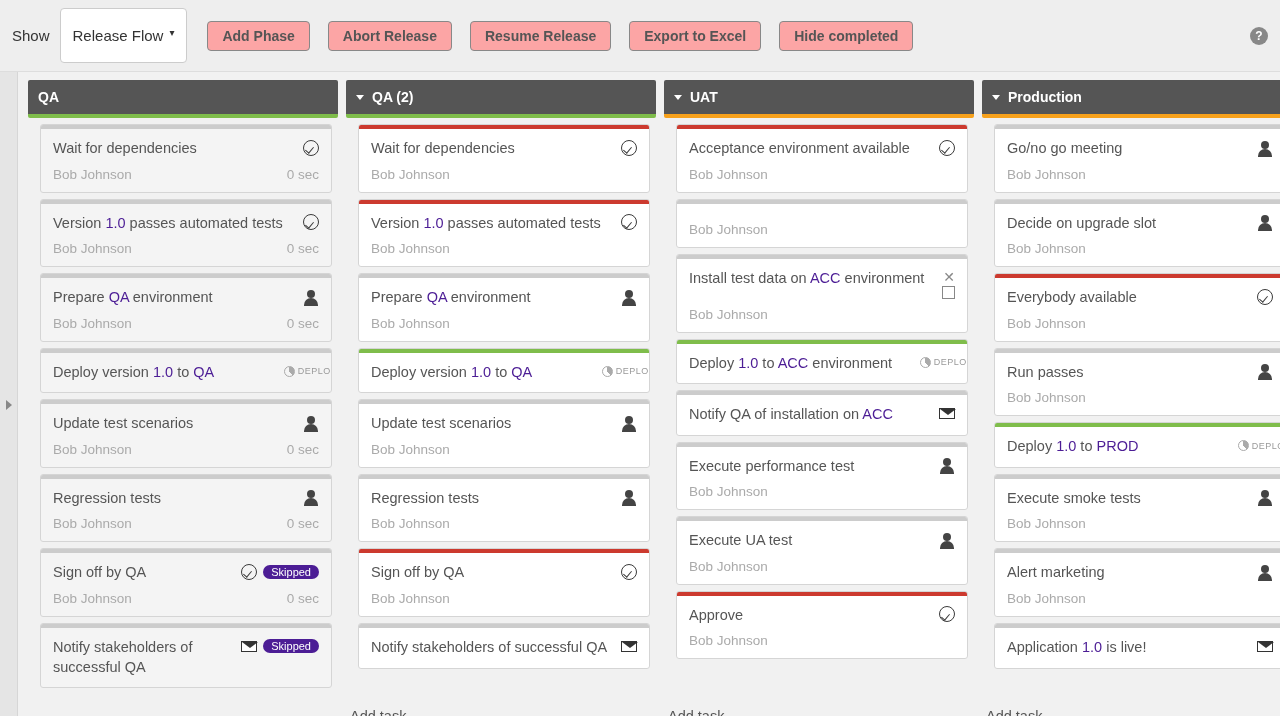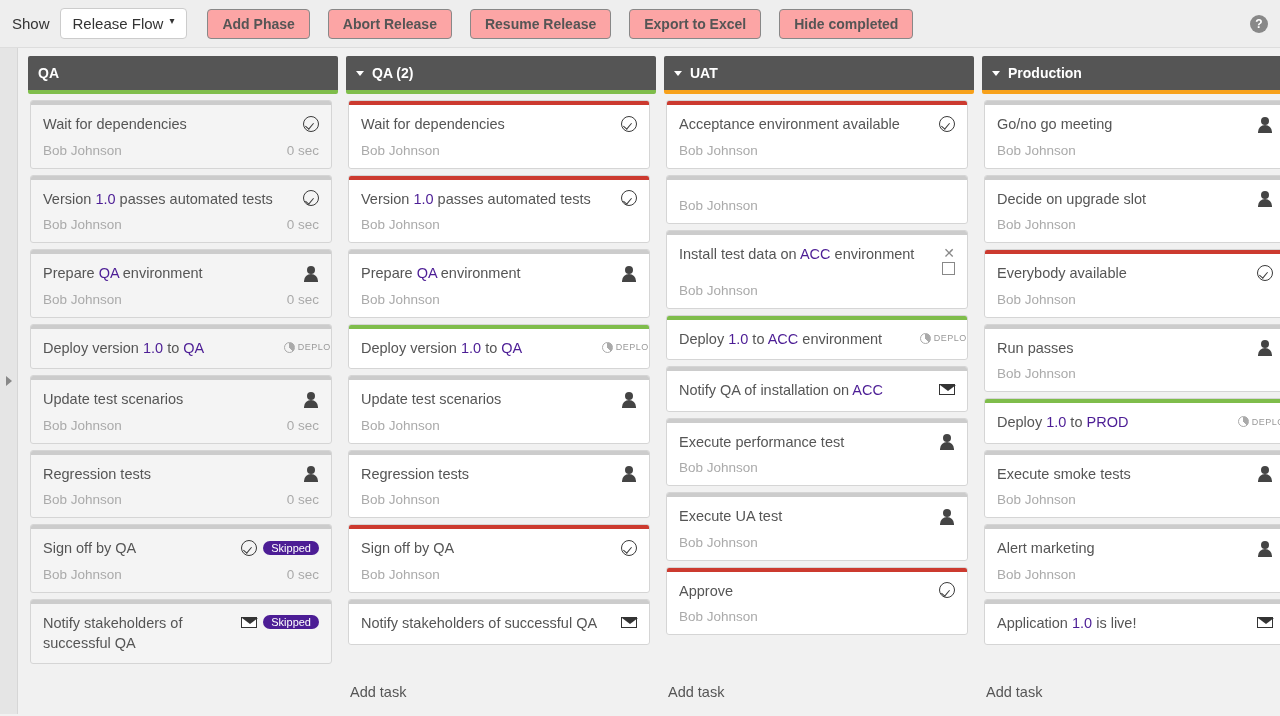--- a/index.html
+++ b/index.html
@@ -19,21 +19,21 @@
     padding: 8px 12px;
     background: #eee;
     border-bottom: 1px solid #ddd;
     font-size: 14px;
   }
   .toolbar .show-label { margin-right: 10px; color:#333; font-size:15px; }
   .dropdown {
     background: #fff;
     border: 1px solid #ccc;
     border-radius: 4px;
-    padding: 6px 12px;
+    padding: 18px 12px;
     margin-right: 20px;
     cursor: pointer;
     font-size: 15px;
     display: inline-flex;
     align-items: flex-start;
   }
   .dropdown .caret { margin-left: 6px; font-size: 10px; }
   .btn {
     background: #fca5a5;
     border: 1px solid #888;
@@ -104,21 +104,21 @@
     overflow-y: auto;
     padding-right: 4px;
   }
   .phase-body::-webkit-scrollbar { width: 10px;}
   .phase-body::-webkit-scrollbar-thumb { background:#ccc; border-radius:5px;}
 
   
   .card {
     border: 1px solid #d5d5d5;
     border-radius: 3px;
-    margin: 6px 2px 0 2px;
+    margin: 6px 2px 0 12px;
     background: #fff;
     overflow: hidden;
     position: relative;
   }
   .card .topbar { height: 4px; }
   .bar-green  { background:#7fbd4b; }
   .bar-red    { background:#cc3a2f; }
   .bar-grey   { background:#ccc; }
   .card-inner { padding: 10px 12px 10px 12px; }
   .card.completed { background:#f4f4f4; }

